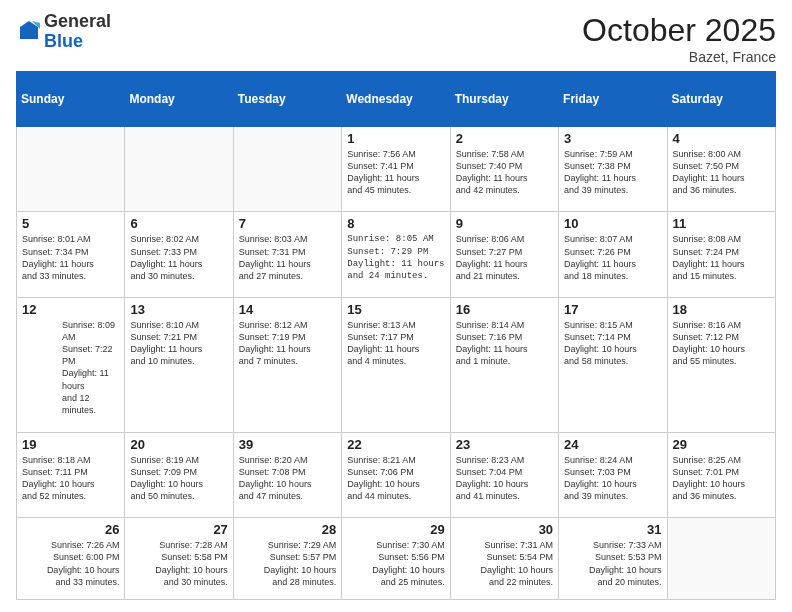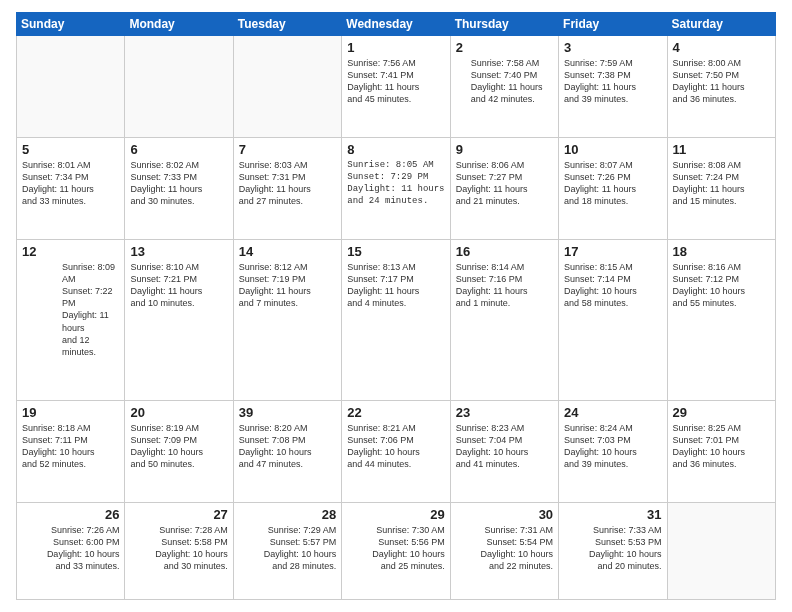--- a/index.html
+++ b/index.html
@@ -56,21 +56,21 @@
       border: 1px solid #ccc;
       border-collapse: collapse;
       width: 100%;
       table-layout: fixed;
     }
     .calendar th {
       background: #1565c0;
       color: #fff;
       font-size: 12px;
       font-weight: bold;
-      padding: 4px 4px;
+      padding: 20px 4px;
       text-align: left;
       border: 1px solid #1565c0;
     }
     .calendar td {
       border: 1px solid #ccc;
       vertical-align: top;
       padding: 4px 5px;
       font-size: 9.5px;
       color: #333;
       width: calc(100% / 7);
@@ -88,20 +88,40 @@
       color: #333;
       line-height: 1.35;
     }
     .empty { background: #f9f9f9; }
     tr:last-child td { height: 72px; text-align: right; }
   </style>
 </head>
 <body>
 
 <div class="page">
+  <div class="header">
+    <div class="logo">
+      <div>
+        <svg class="logo-icon" viewBox="0 0 22 22">
+          <polygon points="11,2 20,8 20,20 2,20 2,8" fill="#1565c0"></polygon>
+          <polygon points="14,2 22,10 22,4" fill="#42a5f5"></polygon>
+        </svg>
+      </div>
+      <div style="margin-left:4px;">
+        <div class="logo-text">
+          <span class="logo-general">General</span><br>
+          <span class="logo-blue">Blue</span>
+        </div>
+      </div>
+    </div>
+    <div class="title-block">
+      <div class="month-title">October 2025</div>
+      <div class="location">Bazet, France</div>
+    </div>
+  </div>
 
   <table class="calendar">
     <thead>
       <tr id="weekday-header">
           <th>Sunday</th>
           <th>Monday</th>
           <th>Tuesday</th>
           <th>Wednesday</th>
           <th>Thursday</th>
           <th>Friday</th>
@@ -115,21 +135,21 @@
           <td class="empty"></td>
           <td>
             <span class="day-number">1</span>
             <div class="day-info" style="white-space: pre-line;">Sunrise: 7:56 AM
 Sunset: 7:41 PM
 Daylight: 11 hours
 and 45 minutes.</div>
           </td>
           <td>
             <span class="day-number">2</span>
-            <div class="day-info" style="white-space: pre-line; margin-left: 15px;">Sunrise: 7:58 AM
+            <div class="day-info" style="white-space: pre-line;">Sunrise: 7:58 AM
 Sunset: 7:40 PM
 Daylight: 11 hours
 and 42 minutes.</div>
           </td>
           <td>
             <span class="day-number">3</span>
             <div class="day-info" style="white-space: pre-line;">Sunrise: 7:59 AM
 Sunset: 7:38 PM
 Daylight: 11 hours
 and 39 minutes.</div>

